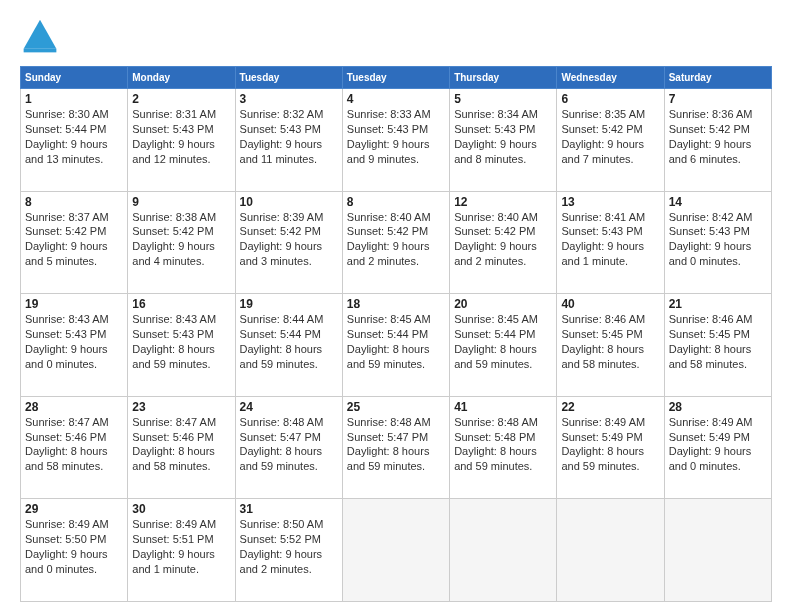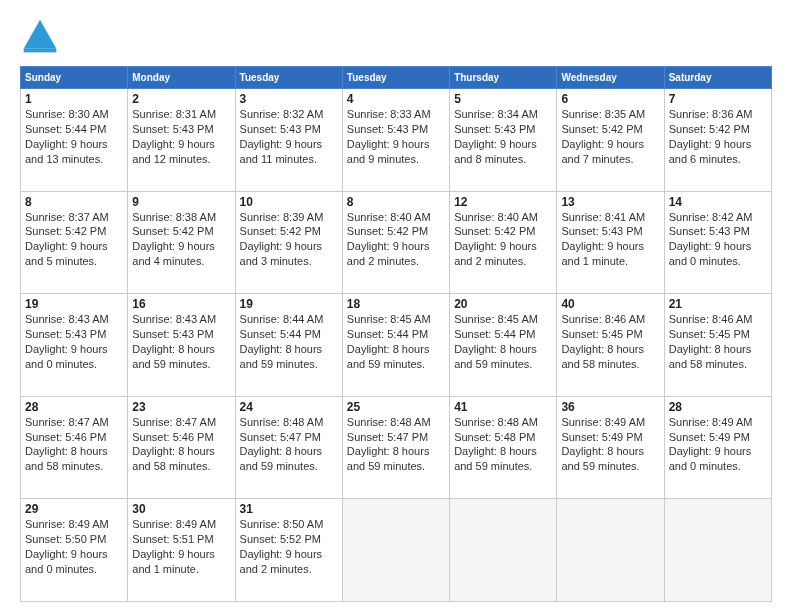--- a/index.html
+++ b/index.html
@@ -246,21 +246,21 @@
           </td>
           <td>
             <span class="day-number">25</span>
             <div class="day-info">Sunrise: 8:48 AM<br>Sunset: 5:47 PM<br>Daylight: 8 hours and 59 minutes.</div>
           </td>
           <td>
             <span class="day-number">41</span>
             <div class="day-info">Sunrise: 8:48 AM<br>Sunset: 5:48 PM<br>Daylight: 8 hours and 59 minutes.</div>
           </td>
           <td>
-            <span class="day-number">36</span>
+            <span class="day-number">22</span>
             <div class="day-info">Sunrise: 8:49 AM<br>Sunset: 5:49 PM<br>Daylight: 8 hours and 59 minutes.</div>
           </td>
           <td>
             <span class="day-number">28</span>
             <div class="day-info">Sunrise: 8:49 AM<br>Sunset: 5:49 PM<br>Daylight: 9 hours and 0 minutes.</div>
           </td>
         </tr>
         <tr>
           <td>
             <span class="day-number">29</span>

